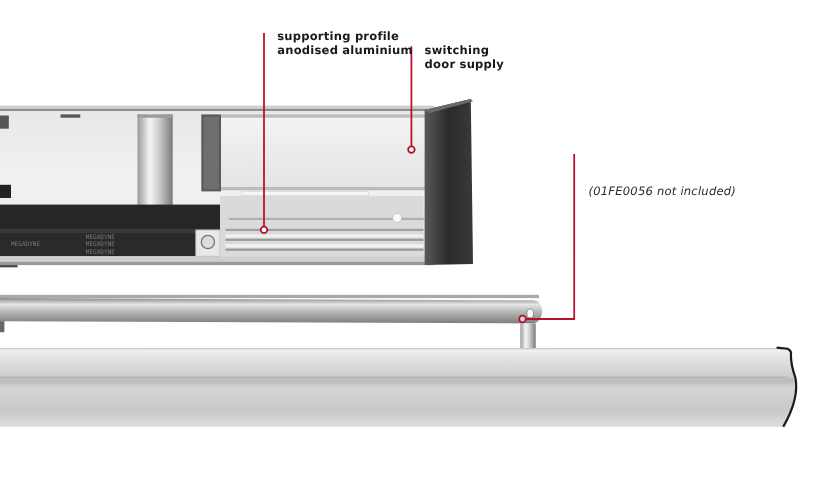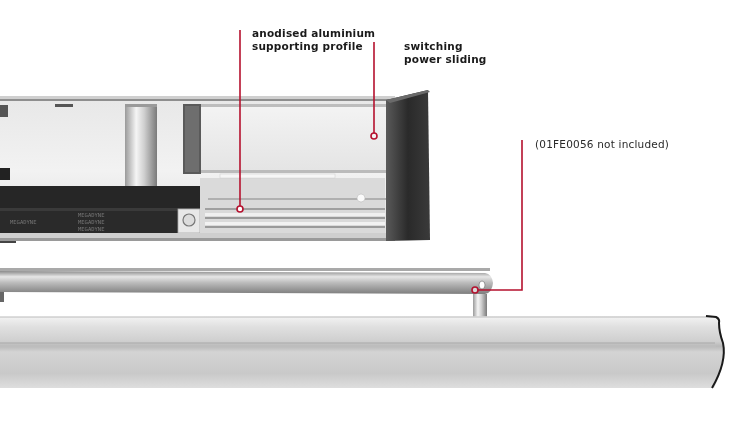--- a/index.html
+++ b/index.html
@@ -1,19 +1,19 @@
 <!DOCTYPE html>
 <html><head>
   <meta charset="utf-8">
   <style>
     html, body { margin: 0; padding: 0; background: #ffffff; }
     body { width: 754px; height: 438px; position: relative; overflow: hidden; font-family: "DejaVu Sans", "Liberation Sans", sans-serif; }
     .canvas { position: absolute; left: 0; top: 0; width: 754px; height: 438px; }
     .label { position: absolute; font-size: 10.5px; line-height: 13px; color: #1a1a1a; font-weight: bold; letter-spacing: 0.2px; white-space: nowrap; }
-    .label .sub { display: block; font-weight: normal; color: #2a2a2a; }
+    .label .sub { display: block; font-weight: normal; font-style: italic; color: #2a2a2a; margin-top: 30px; }
     .label .line { display: block; }
   </style>
 </head>
 <body>
 
 <svg class="canvas" viewBox="0 0 754 438" xmlns="http://www.w3.org/2000/svg">
   <defs>
     <linearGradient id="panelGrad" x1="0" y1="0" x2="0" y2="1">
       <stop offset="0" stop-color="#e8e8e8"></stop>
       <stop offset="0.5" stop-color="#f2f2f2"></stop>
@@ -128,24 +128,24 @@
     <line x1="240" y1="30" x2="240" y2="206"></line>
     <circle cx="240" cy="209" r="3" fill="#ffffff"></circle>
     <line x1="374" y1="42" x2="374" y2="133"></line>
     <circle cx="374" cy="136" r="3" fill="#f4f4f4"></circle>
     <polyline points="522,140 522,290 478,290"></polyline>
     <circle cx="475" cy="290" r="3" fill="#d8d8d8"></circle>
   </g>
 </svg>
 
 <div class="label" style="left:252px; top:27px;">
+  <span class="line">supporting profile</span>
   <span class="line">anodised aluminium</span>
-  <span class="line">supporting profile</span>
 </div>
 
-<div class="label" style="left:404px; top:40px;">
+<div class="label" style="left:386px; top:40px;">
   <span class="line">switching</span>
-  <span class="line">power sliding</span>
+  <span class="line">door supply</span>
 </div>
 
 <div class="label" style="left:535px; top:138px;">
   <span class="sub">(01FE0056 not included)</span>
 </div>
 
 </body></html>

